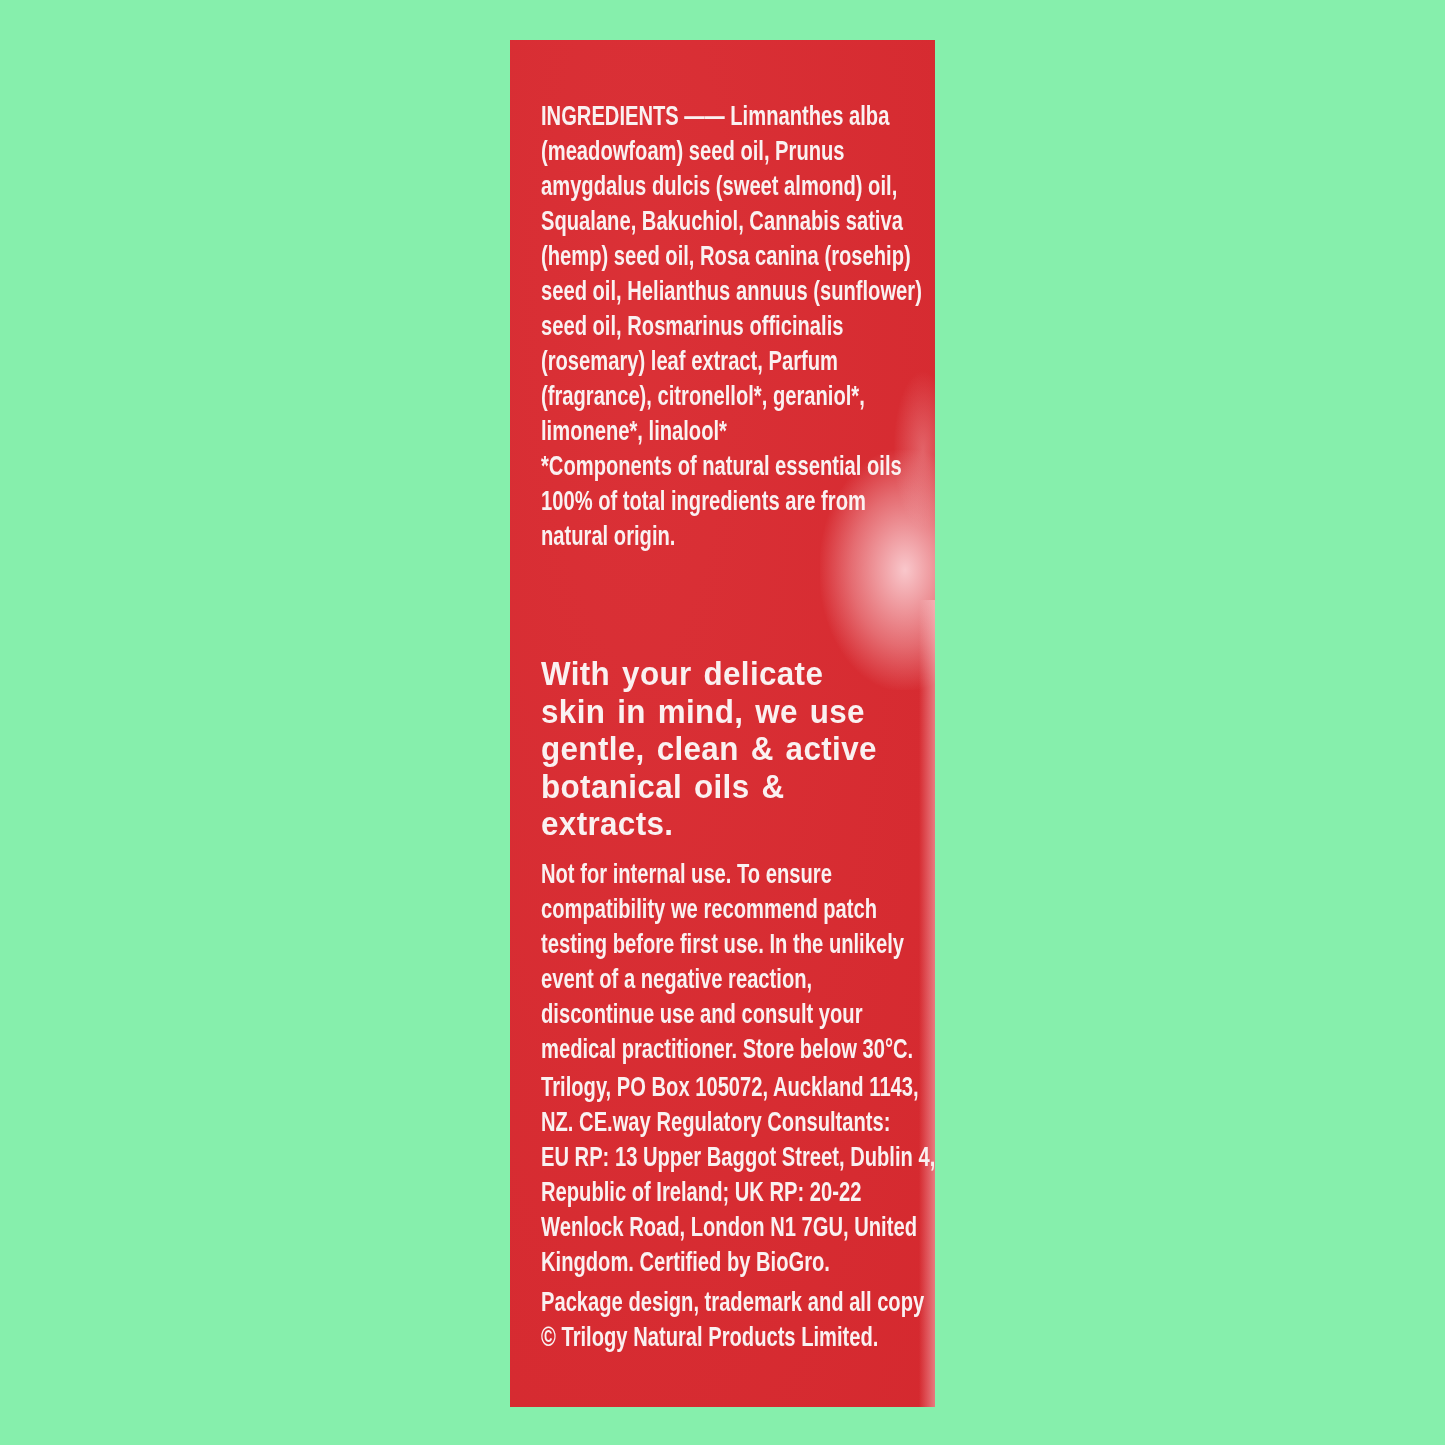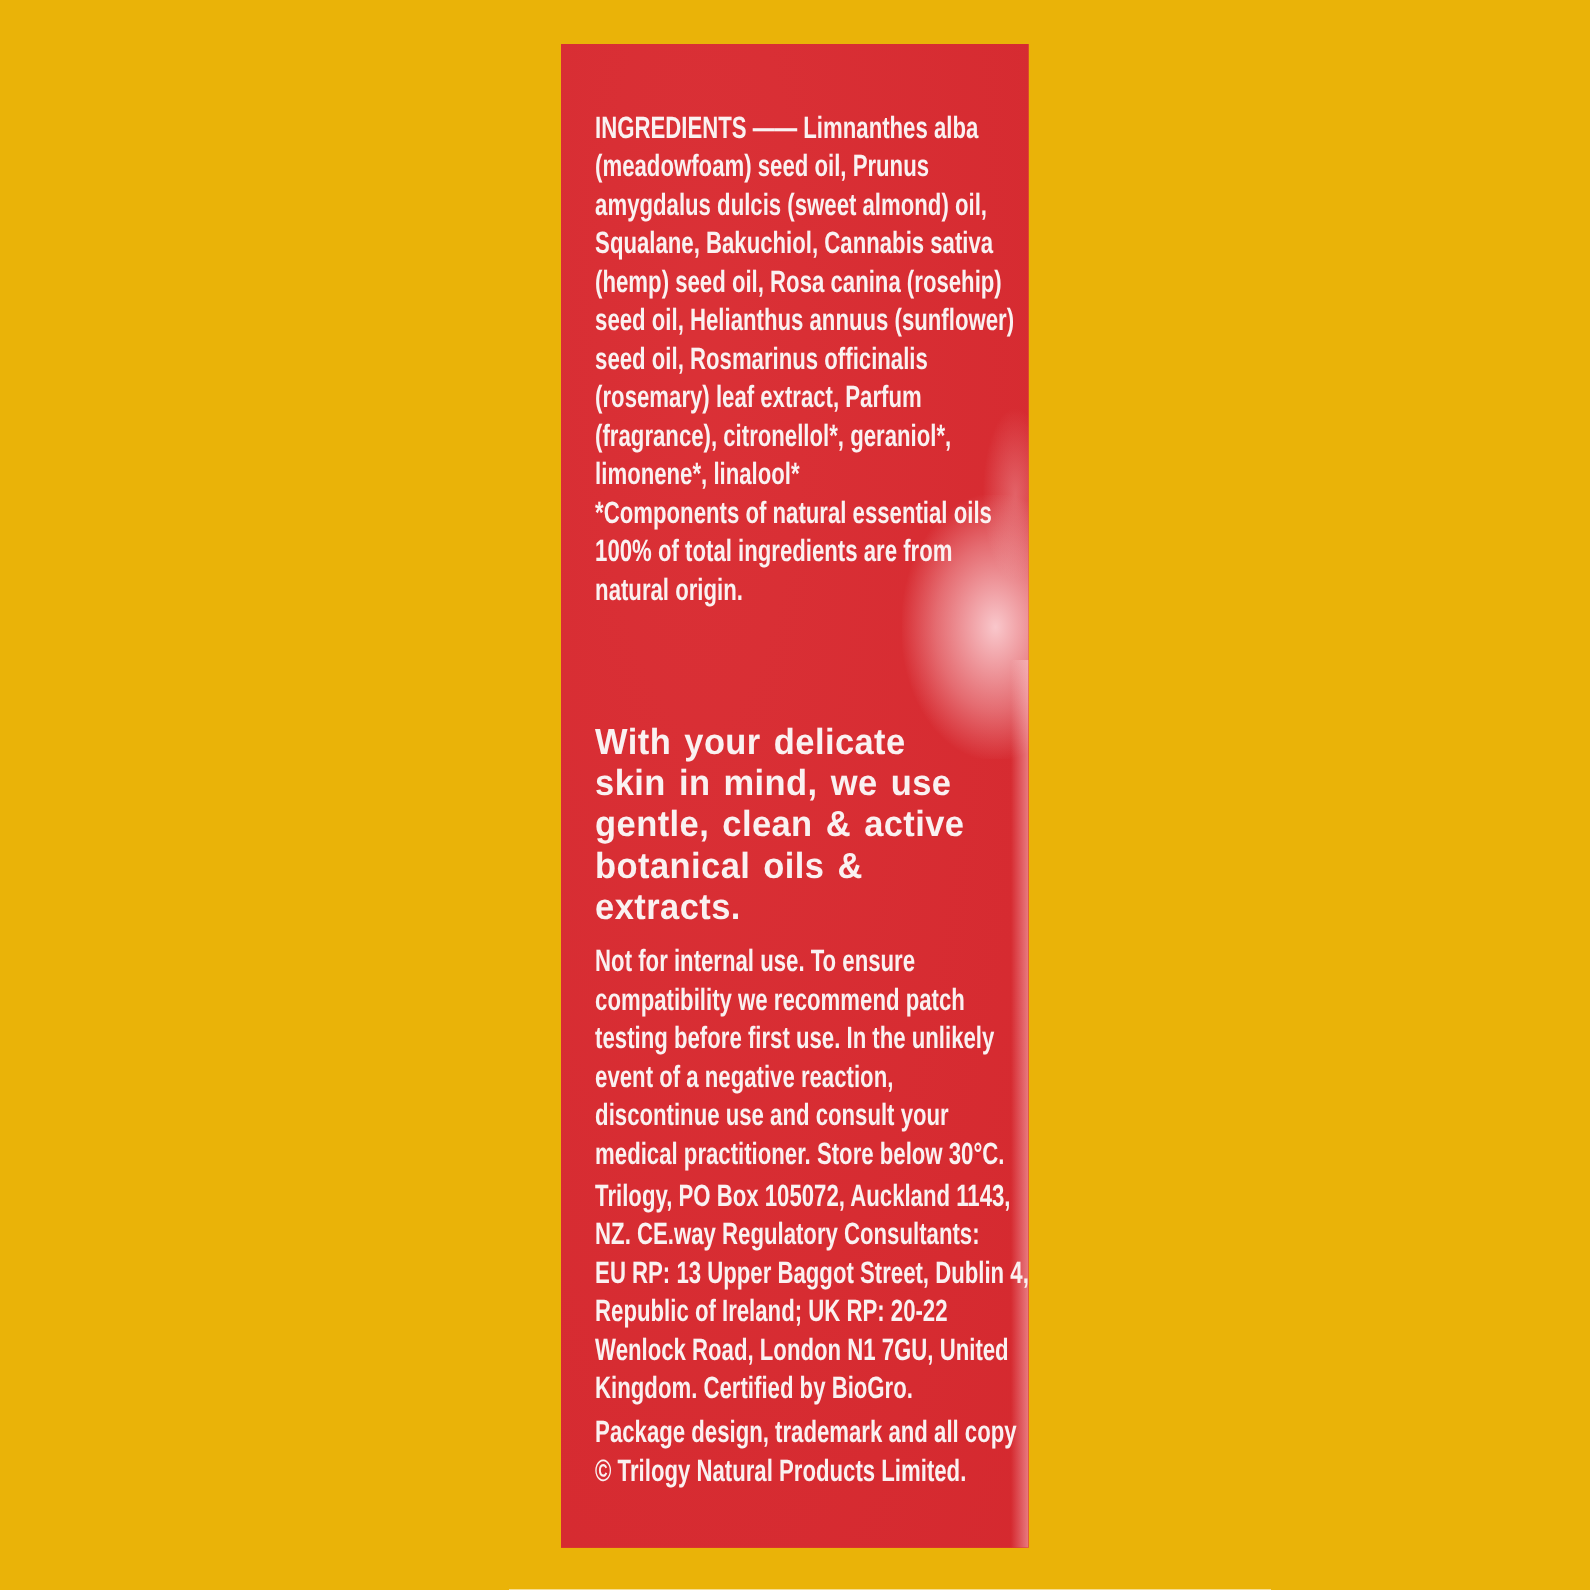--- a/index.html
+++ b/index.html
@@ -5,21 +5,21 @@
   html, body {
     margin: 0;
     padding: 0;
     background: #ffffff;
     font-family: "Liberation Sans", sans-serif;
   }
   .page {
     position: relative;
     width: 1445px;
     height: 1445px;
-    background: #eab308;
+    background: #86efac;
     overflow: hidden;
   }
   .panel {
     position: absolute;
     left: 510px;
     top: 40px;
     width: 425px;
     height: 1367px;
     background: #d92a30;
     overflow: hidden;

